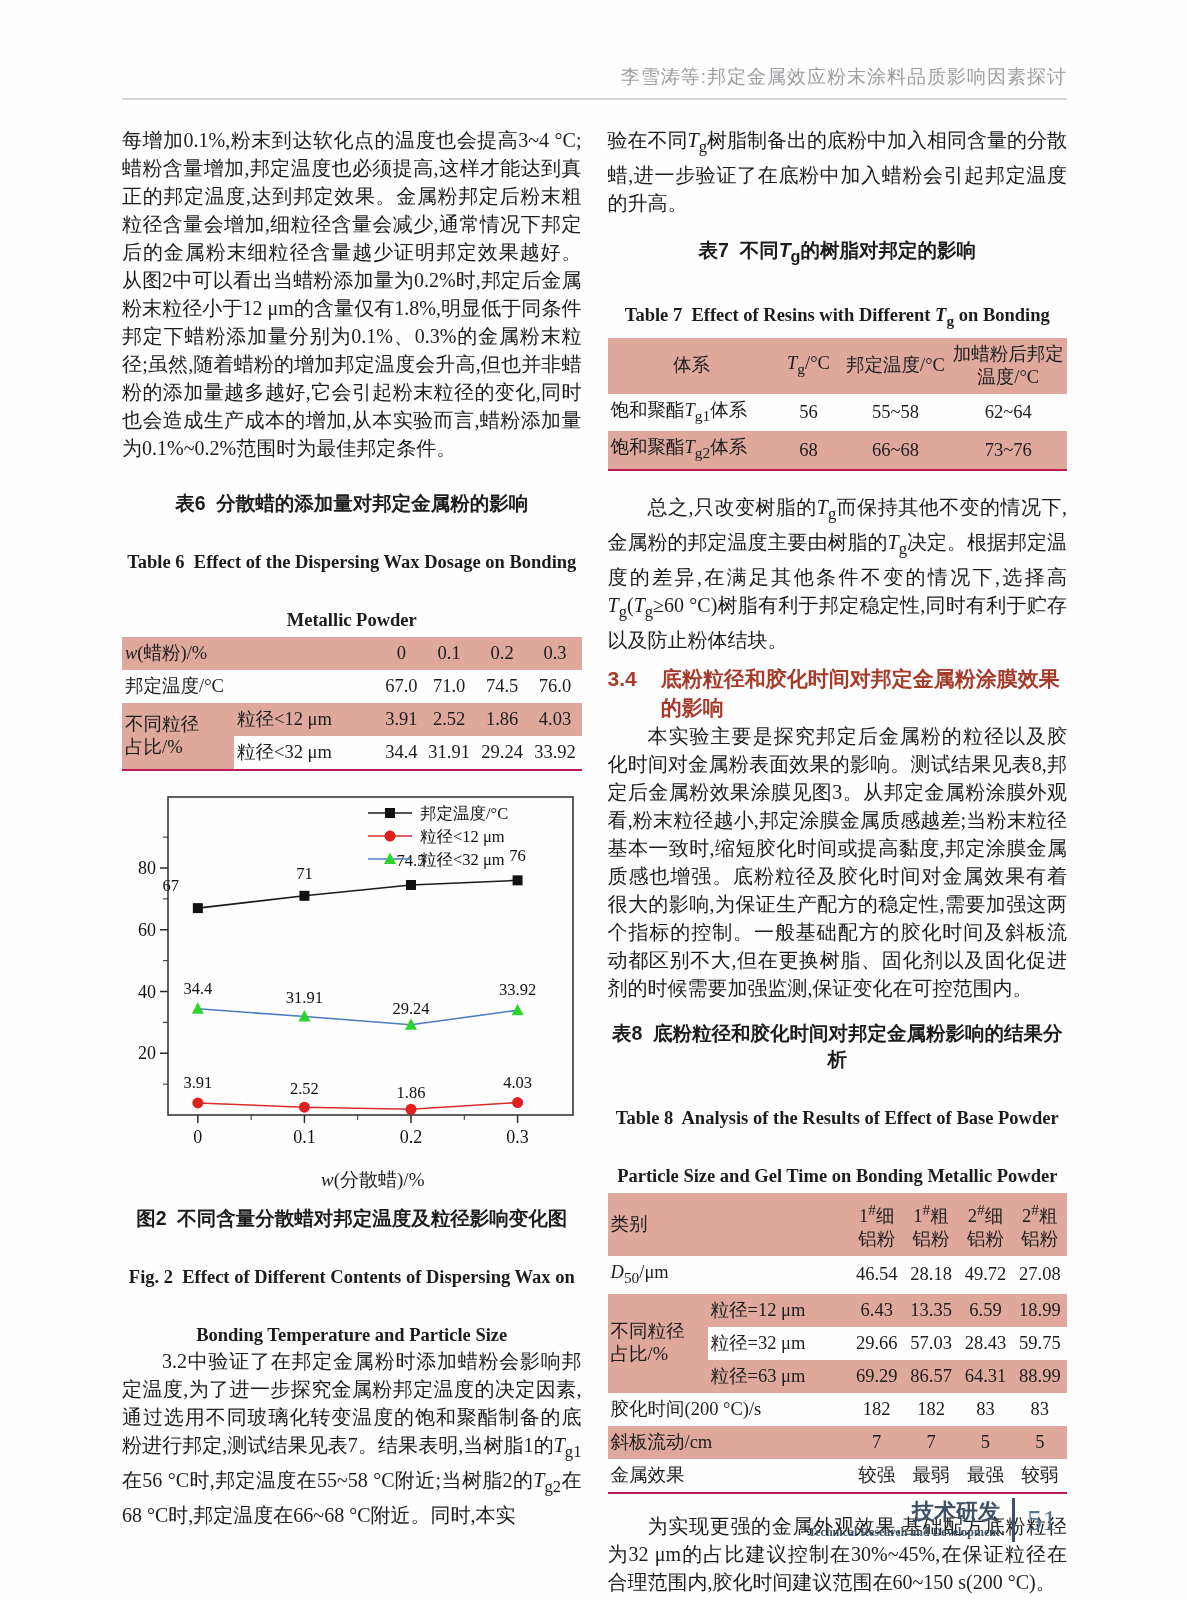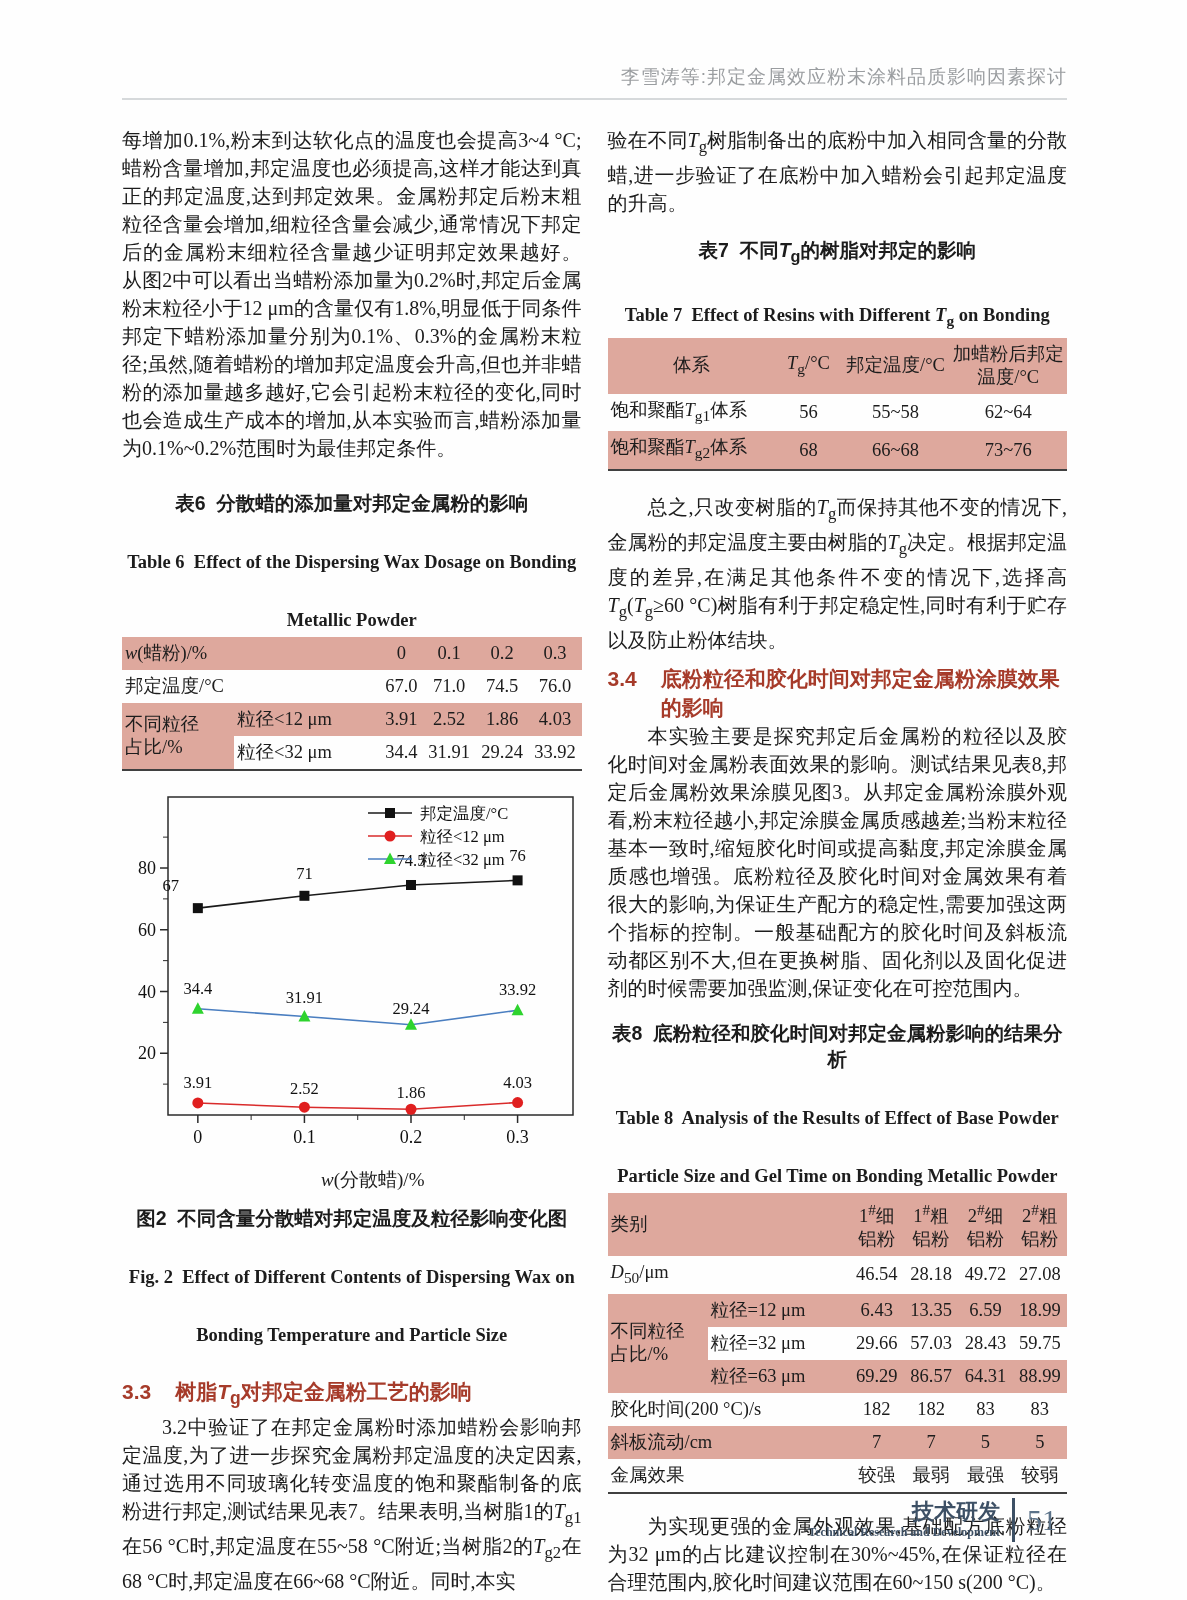--- a/index.html
+++ b/index.html
@@ -12,21 +12,21 @@
   .running-title { font-family:"Liberation Sans","DejaVu Sans",sans-serif; font-size:19px; color:#9a9da0; letter-spacing:1px; }
   .header-rule { border:none; border-top:2px solid #d6d9db; margin:8px 0 0 0; }
   .columns { display:flex; gap:26px; margin:26px 120px 0 122px; align-items:flex-start; }
   .col { width:50%; }
   p.body { font-size:20px; line-height:28px; text-align:justify; margin:0; }
   p.indent { text-indent:2em; }
   
   .cap-zh { font-family:"Liberation Sans","DejaVu Sans",sans-serif; font-weight:bold; font-size:19.5px; text-align:center; line-height:26px; white-space:pre-wrap; }
   .cap-en { font-weight:bold; font-size:18.5px; text-align:center; line-height:24px; white-space:pre-wrap;margin-top:34px; }
   
-  table.data-table { border-collapse:collapse; width:100%; font-size:18.5px; margin-top:5px; border-bottom:2px solid #404040; }
+  table.data-table { border-collapse:collapse; width:100%; font-size:18.5px; margin-top:5px; border-bottom:2px solid #be185d; }
   table.data-table td, table.data-table th { padding:5px 3px; font-weight:normal; vertical-align:middle; line-height:23px; }
   .pink { background:#dea89d; }
   td.lbl, th.lbl { text-align:left; padding-left:10px; }
   td.num, th.num { text-align:center; }
   
   .section-heading { display:flex; gap:24px; margin-top:30px;
     font-family:"Liberation Sans","DejaVu Sans",sans-serif; font-weight:bold; font-size:21px; line-height:29px; color:#a63b2a; }
   .section-heading .num { flex:0 0 auto; }
   
   .figure { margin-top:14px; }
@@ -171,24 +171,20 @@
             <path d="M 268 67.5 L 262 79 L 274 79 Z" fill="#2ed32e"></path>
             <text x="298" y="80" class="legend-label">粒径&lt;32 μm</text>
           </svg>
         <div class="x-axis-label"><i>w</i>(分散蜡)/%</div>
       </div>
 
       <div class="cap-zh fig-cap">图2  不同含量分散蜡对邦定温度及粒径影响变化图</div>
       <div class="cap-en">Fig. 2  Effect of Different Contents of Dispersing Wax on</div>
       <div class="cap-en">Bonding Temperature and Particle Size</div>
 
-      <div class="section-heading">
-        <span class="num">3.3</span>
-        <span>树脂<i>T</i><sub>g</sub>对邦定金属粉工艺的影响</span>
-      </div>
       <p class="body indent mt6">3.2中验证了在邦定金属粉时添加蜡粉会影响邦定温度,为了进一步探究金属粉邦定温度的决定因素,通过选用不同玻璃化转变温度的饱和聚酯制备的底粉进行邦定,测试结果见表7。结果表明,当树脂1的<i>T</i><sub>g1</sub>在56 °C时,邦定温度在55~58 °C附近;当树脂2的<i>T</i><sub>g2</sub>在68 °C时,邦定温度在66~68 °C附近。同时,本实</p>
     </div>
 
     <div class="col">
       <p class="body">验在不同<i>T</i><sub>g</sub>树脂制备出的底粉中加入相同含量的分散蜡,进一步验证了在底粉中加入蜡粉会引起邦定温度的升高。</p>
 
       <div class="cap-zh" style="margin-top:20px;">表7  不同<i>T</i><sub>g</sub>的树脂对邦定的影响</div>
       <div class="cap-en">Table 7  Effect of Resins with Different <i>T</i><sub>g</sub> on Bonding</div>
 
       <table class="data-table">

